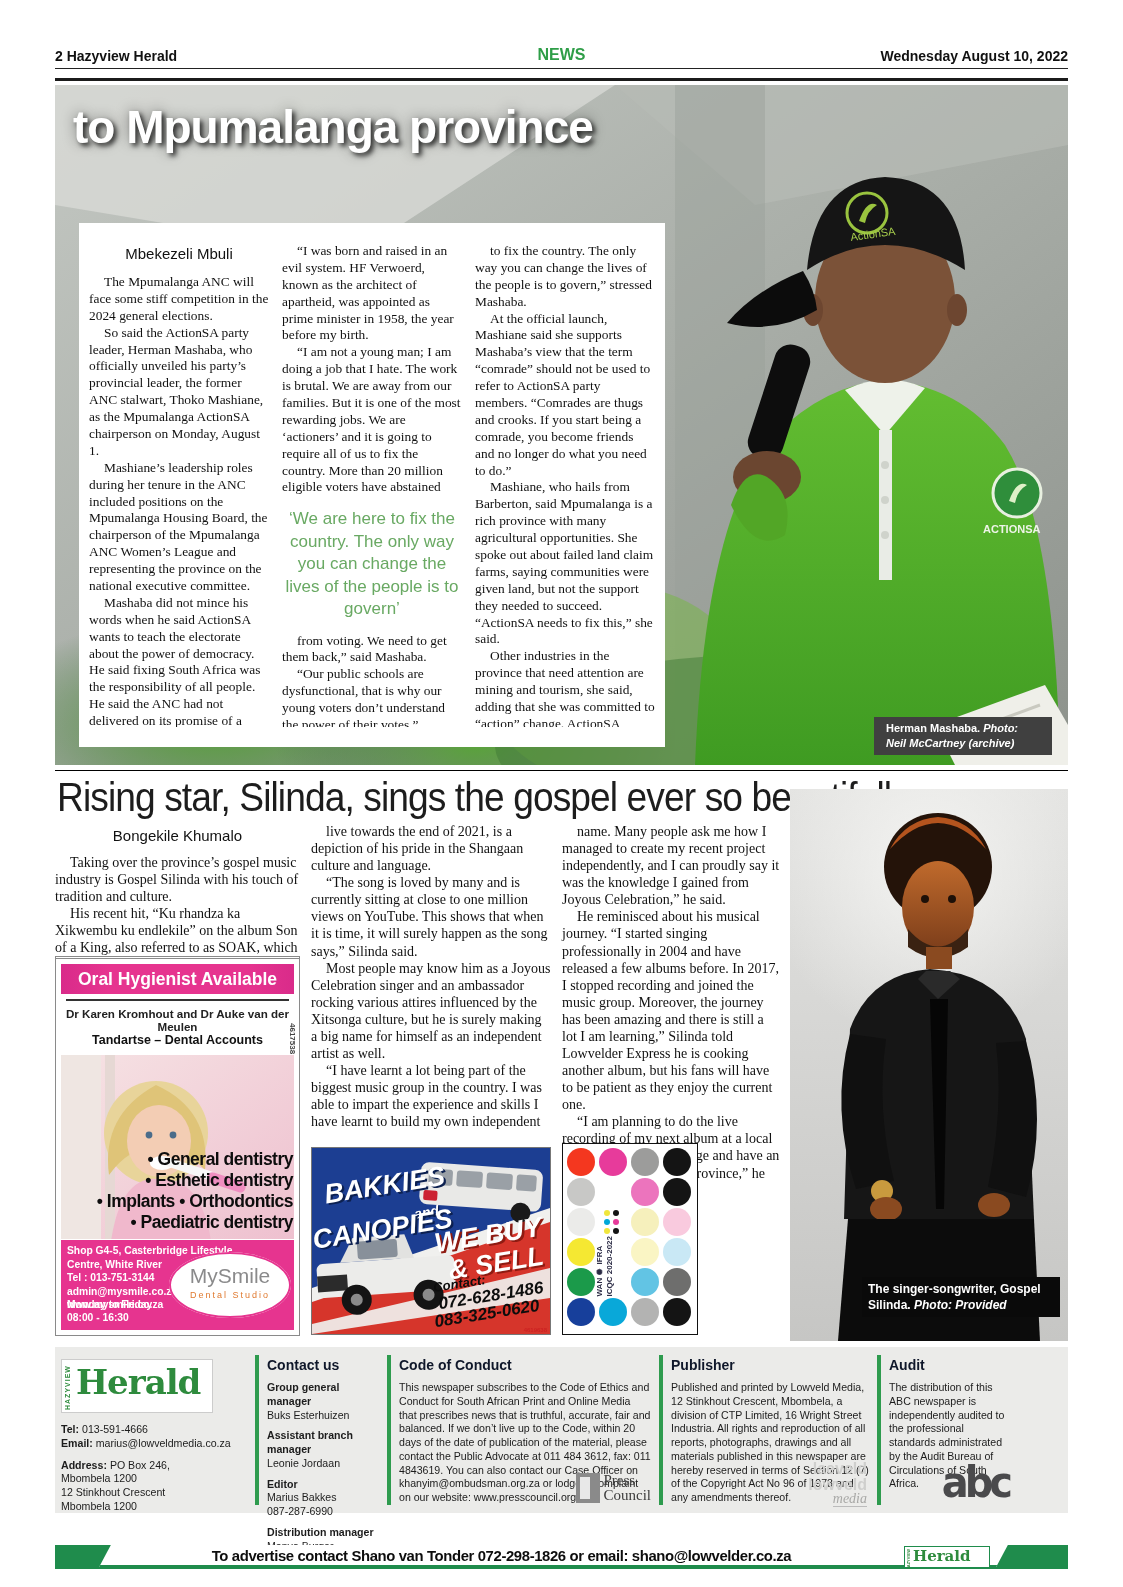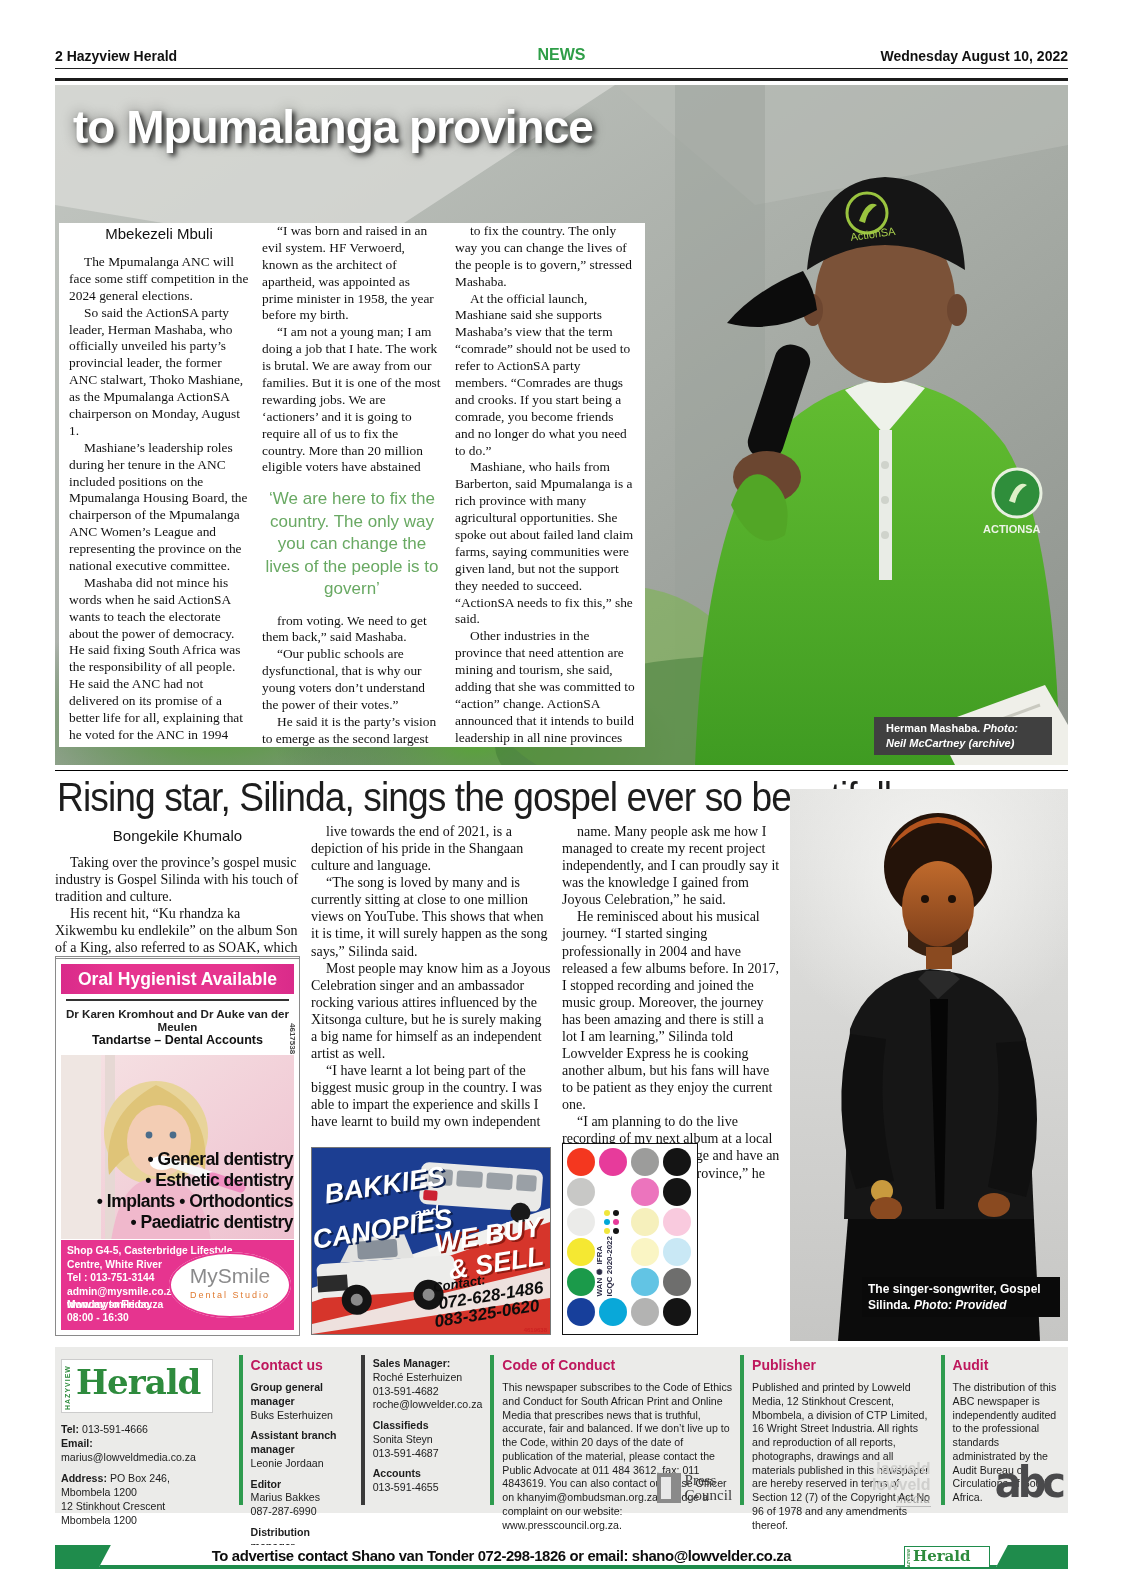--- a/index.html
+++ b/index.html
@@ -10,21 +10,21 @@
   .hdr .hl{position:absolute;left:0;top:2px;font-size:14px;font-weight:bold;}
   .hdr .hc{position:absolute;left:0;right:0;text-align:center;font-size:16px;font-weight:bold;color:#2f9e48;}
   .hdr .hr{position:absolute;right:0;top:2px;font-size:14px;font-weight:bold;}
   .rule1{position:absolute;left:55px;top:68px;width:1013px;border-top:1px solid #222;}
   .rule2{position:absolute;left:55px;top:78px;width:1013px;border-top:3px solid #1b1b1b;}
 
   
   .art1{position:absolute;left:55px;top:85px;width:1013px;height:680px;overflow:hidden;}
   .art1 svg{position:absolute;left:0;top:0;}
   .a1-headline{position:absolute;left:18px;top:14px;color:#fff;font-weight:bold;font-size:46px;line-height:57px;letter-spacing:-1px;text-shadow:3px 3px 5px rgba(0,0,0,.75),0 0 14px rgba(0,0,0,.4);}
-  .whitebox{position:absolute;left:4px;top:138px;width:586px;height:524px;background:#fff;padding:0 10px;box-sizing:border-box;}
+  .whitebox{position:absolute;left:24px;top:138px;width:586px;height:524px;background:#fff;padding:20px 10px;box-sizing:border-box;}
   .cols3{display:flex;gap:13px;height:100%;overflow:hidden;}
   .col{flex:1;overflow:hidden;}
   .news p{margin:0;text-indent:15px;font-family:"Liberation Serif",serif;}
   .a1 p{font-size:13.4px;line-height:1.26;}
   .byline{text-align:center;font-size:15px;margin:2px 0 12px 0;font-family:"Liberation Sans",sans-serif;}
   .pullquote{color:#69a963;text-align:center;font-size:17px;line-height:1.32;margin:12px 2px;font-family:"Liberation Sans",sans-serif;}
   .cap-green{position:absolute;right:16px;bottom:10px;width:178px;background:#404040;color:#fff;font-size:11px;line-height:1.35;font-weight:bold;padding:4px 12px;box-sizing:border-box;}
   .cap-green i{font-style:italic;}
 
   
@@ -76,21 +76,21 @@
   .cc-dot{position:absolute;left:1px;top:1px;width:28px;height:28px;border-radius:50%;}
   .cc-mini{position:absolute;left:6px;top:3px;display:grid;grid-template-columns:9px 9px;grid-auto-rows:9px;}
   .cc-md{width:6px;height:6px;border-radius:50%;}
   .cc-label{position:absolute;left:32px;top:92px;width:60px;writing-mode:vertical-rl;transform:rotate(180deg);font-size:8px;font-weight:bold;color:#2a2a44;line-height:1.25;}
 
   
   .foot{position:absolute;left:55px;top:1347px;width:1013px;height:166px;background:#ebebe9;display:flex;padding:8px 6px;box-sizing:border-box;gap:8px;font-size:10.6px;}
   .fcol{position:relative;}
   .fbar-g{border-left:4px solid #2e9b4e;padding-left:8px;}
   .fbar-d{border-left:4px solid #3a3a3a;padding-left:8px;}
-  .fhead{color:#be185d;font-weight:bold;font-size:14px;margin:2px 0 8px 0;}
+  .fhead{color:#0f172a;font-weight:bold;font-size:14px;margin:2px 0 8px 0;}
   .frole{font-weight:bold;margin-top:7px;}
   .fbody{line-height:1.3;color:#1c1c1c;}
   .herald-logo{width:150px;height:52px;background:#fff;border:1px solid #ccc;position:relative;margin:4px 0 10px 0;}
   .herald-vert{position:absolute;left:2px;top:4px;bottom:2px;writing-mode:vertical-rl;transform:rotate(180deg);font-size:7px;font-weight:bold;color:#2e8b3d;letter-spacing:1px;}
   .herald-word{position:absolute;left:14px;top:2px;font-family:"DejaVu Serif",serif;font-weight:bold;font-size:34px;color:#2e8b3d;letter-spacing:-1px;}
   .flabel{font-weight:bold;}
   .pc-logo{position:absolute;right:0;bottom:2px;display:flex;align-items:center;gap:4px;}
   .pc-glyph{width:24px;height:30px;background:#8a8a8a;position:relative;}
   .pc-glyph:after{content:"";position:absolute;left:4px;top:4px;width:10px;height:22px;background:#e8e8e8;}
   .pc-text{font-family:"Liberation Serif",serif;font-size:15px;color:#3c3c3c;line-height:1;}
@@ -492,33 +492,20 @@
         <div class="frole">Assistant branch manager</div>
         <div>Leonie Jordaan</div>
         <div class="frole">Editor</div>
         <div>Marius Bakkes</div>
         <div>087-287-6990</div>
         <div class="frole">Distribution manager</div>
         <div>Monya Burger</div>
       </div>
     </div>
 
-    <div class="fcol fbar-d" style="width:112px;">
-      <div class="fbody" style="margin-top:2px;">
-        <div class="frole" style="margin-top:0;">Sales Manager:</div>
-        <div>Roché Esterhuizen</div>
-        <div>013-591-4682</div>
-        <div>roche@lowvelder.co.za</div>
-        <div class="frole">Classifieds</div>
-        <div>Sonita Steyn</div>
-        <div>013-591-4687</div>
-        <div class="frole">Accounts</div>
-        <div>013-591-4655</div>
-      </div>
-    </div>
 
     <div class="fcol fbar-g" style="width:252px;">
       <div class="fhead">Code of Conduct</div>
       <div class="fbody">This newspaper subscribes to the Code of Ethics and Conduct for South African Print and Online Media that prescribes news that is truthful, accurate, fair and balanced. If we don’t live up to the Code, within 20 days of the date of publication of the material, please contact the Public Advocate at 011 484 3612, fax: 011 4843619. You can also contact our Case Officer on khanyim@ombudsman.org.za or lodge a complaint on our website: www.presscouncil.org.za.</div>
       <div class="pc-logo">
         <div class="pc-glyph"></div>
         <div class="pc-text">
           <div>Press</div>
           <div>Council</div>
         </div>

